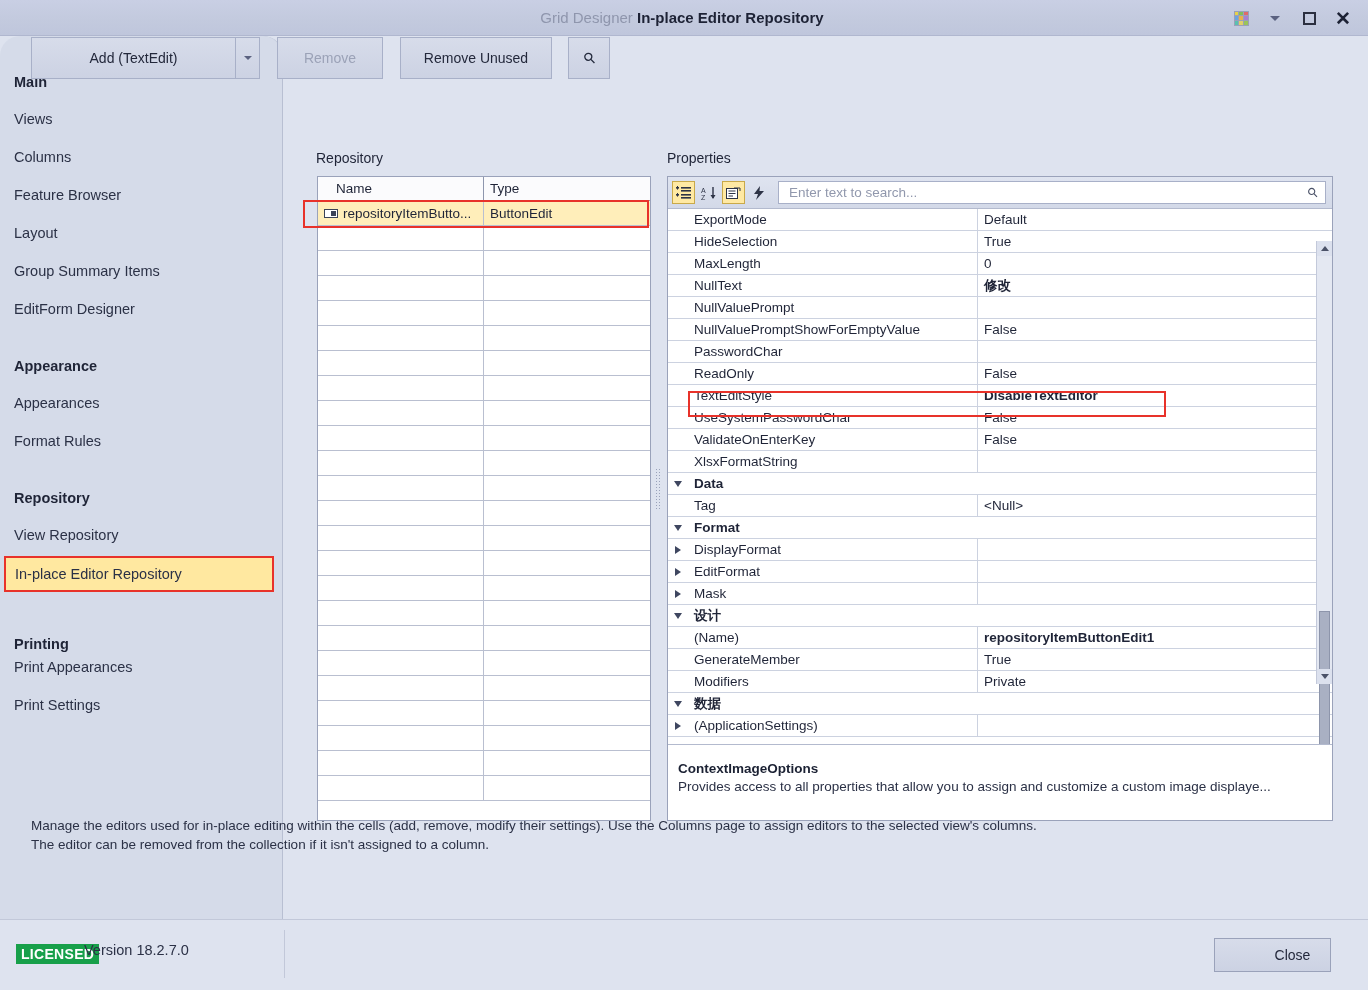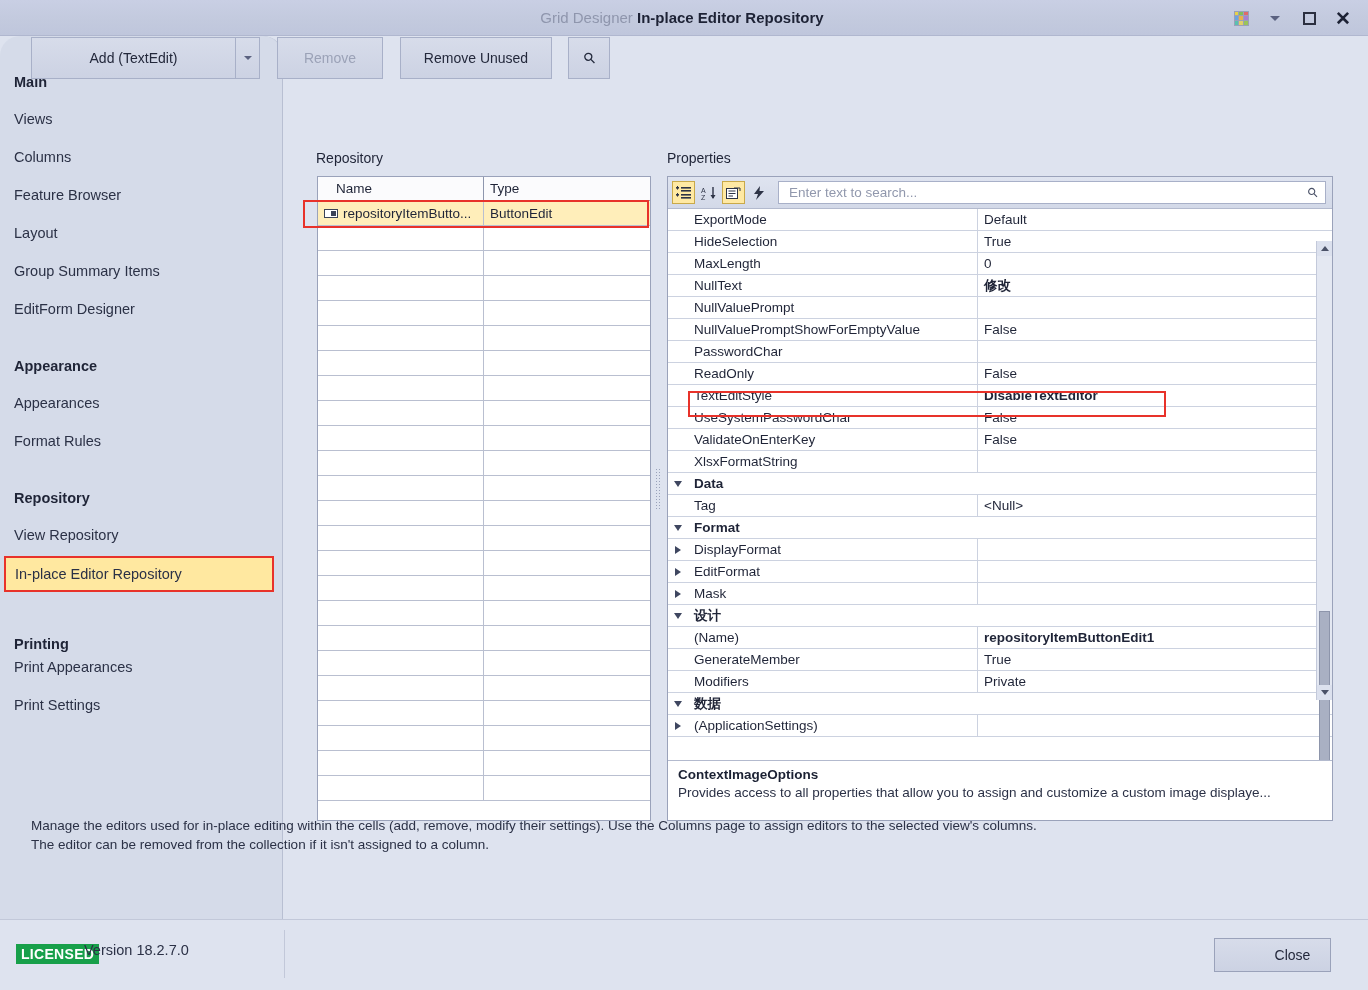--- a/index.html
+++ b/index.html
@@ -292,24 +292,24 @@
     background: #dce1ee;
   }
   .ps-thumb {
     position: absolute; left: 2px; right: 2px;
     top: 370px; height: 162px;
     background: #a9b0c3;
     border: 1px solid #8d95ab;
   }
 
   .props-desc {
-    height: 60px; flex: none;
+    height: 76px; flex: none;
     border-top: 1px solid #b3bace;
     background: #fff;
-    padding: 6px 10px 0 10px;
+    padding: 16px 10px 0 10px;
   }
   .pd-title { font-size: 13.5px; font-weight: bold; color: #1b2133; }
   .pd-body { font-size: 13.5px; color: #2b3146; margin-top: 2px; line-height: 17px; }
 
   .footer-desc {
     position: absolute; left: 31px; top: 816px;
     width: 1010px;
     font-size: 13.5px; color: #2b3146; line-height: 19px;
   }
 

